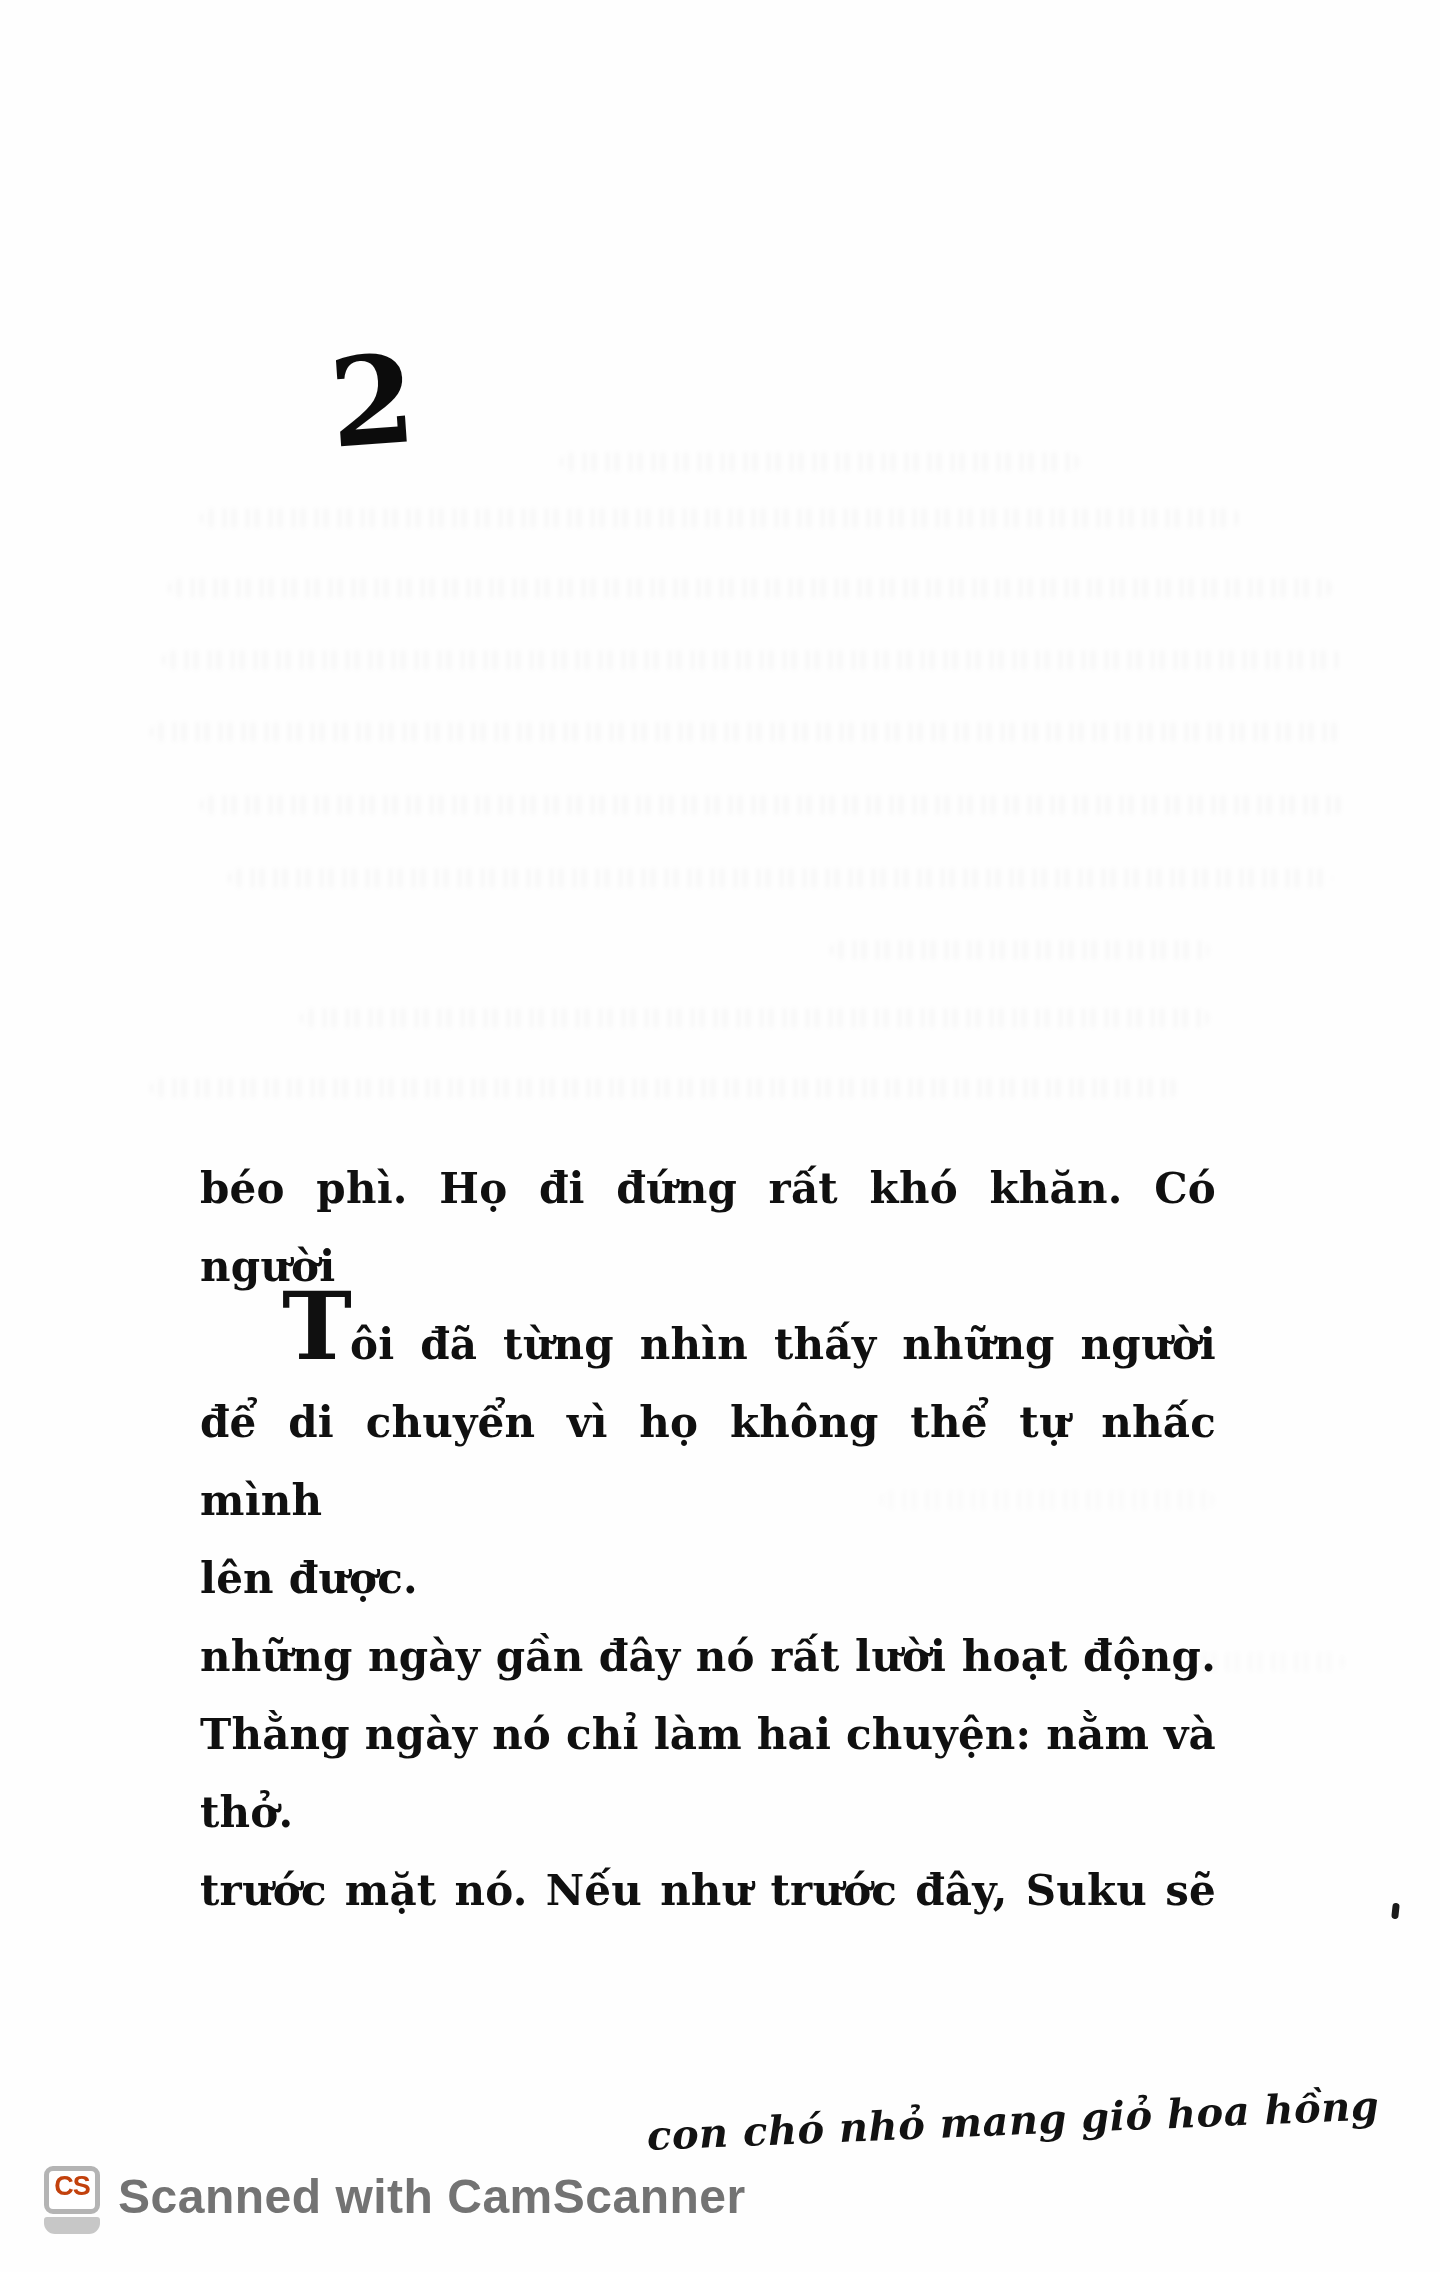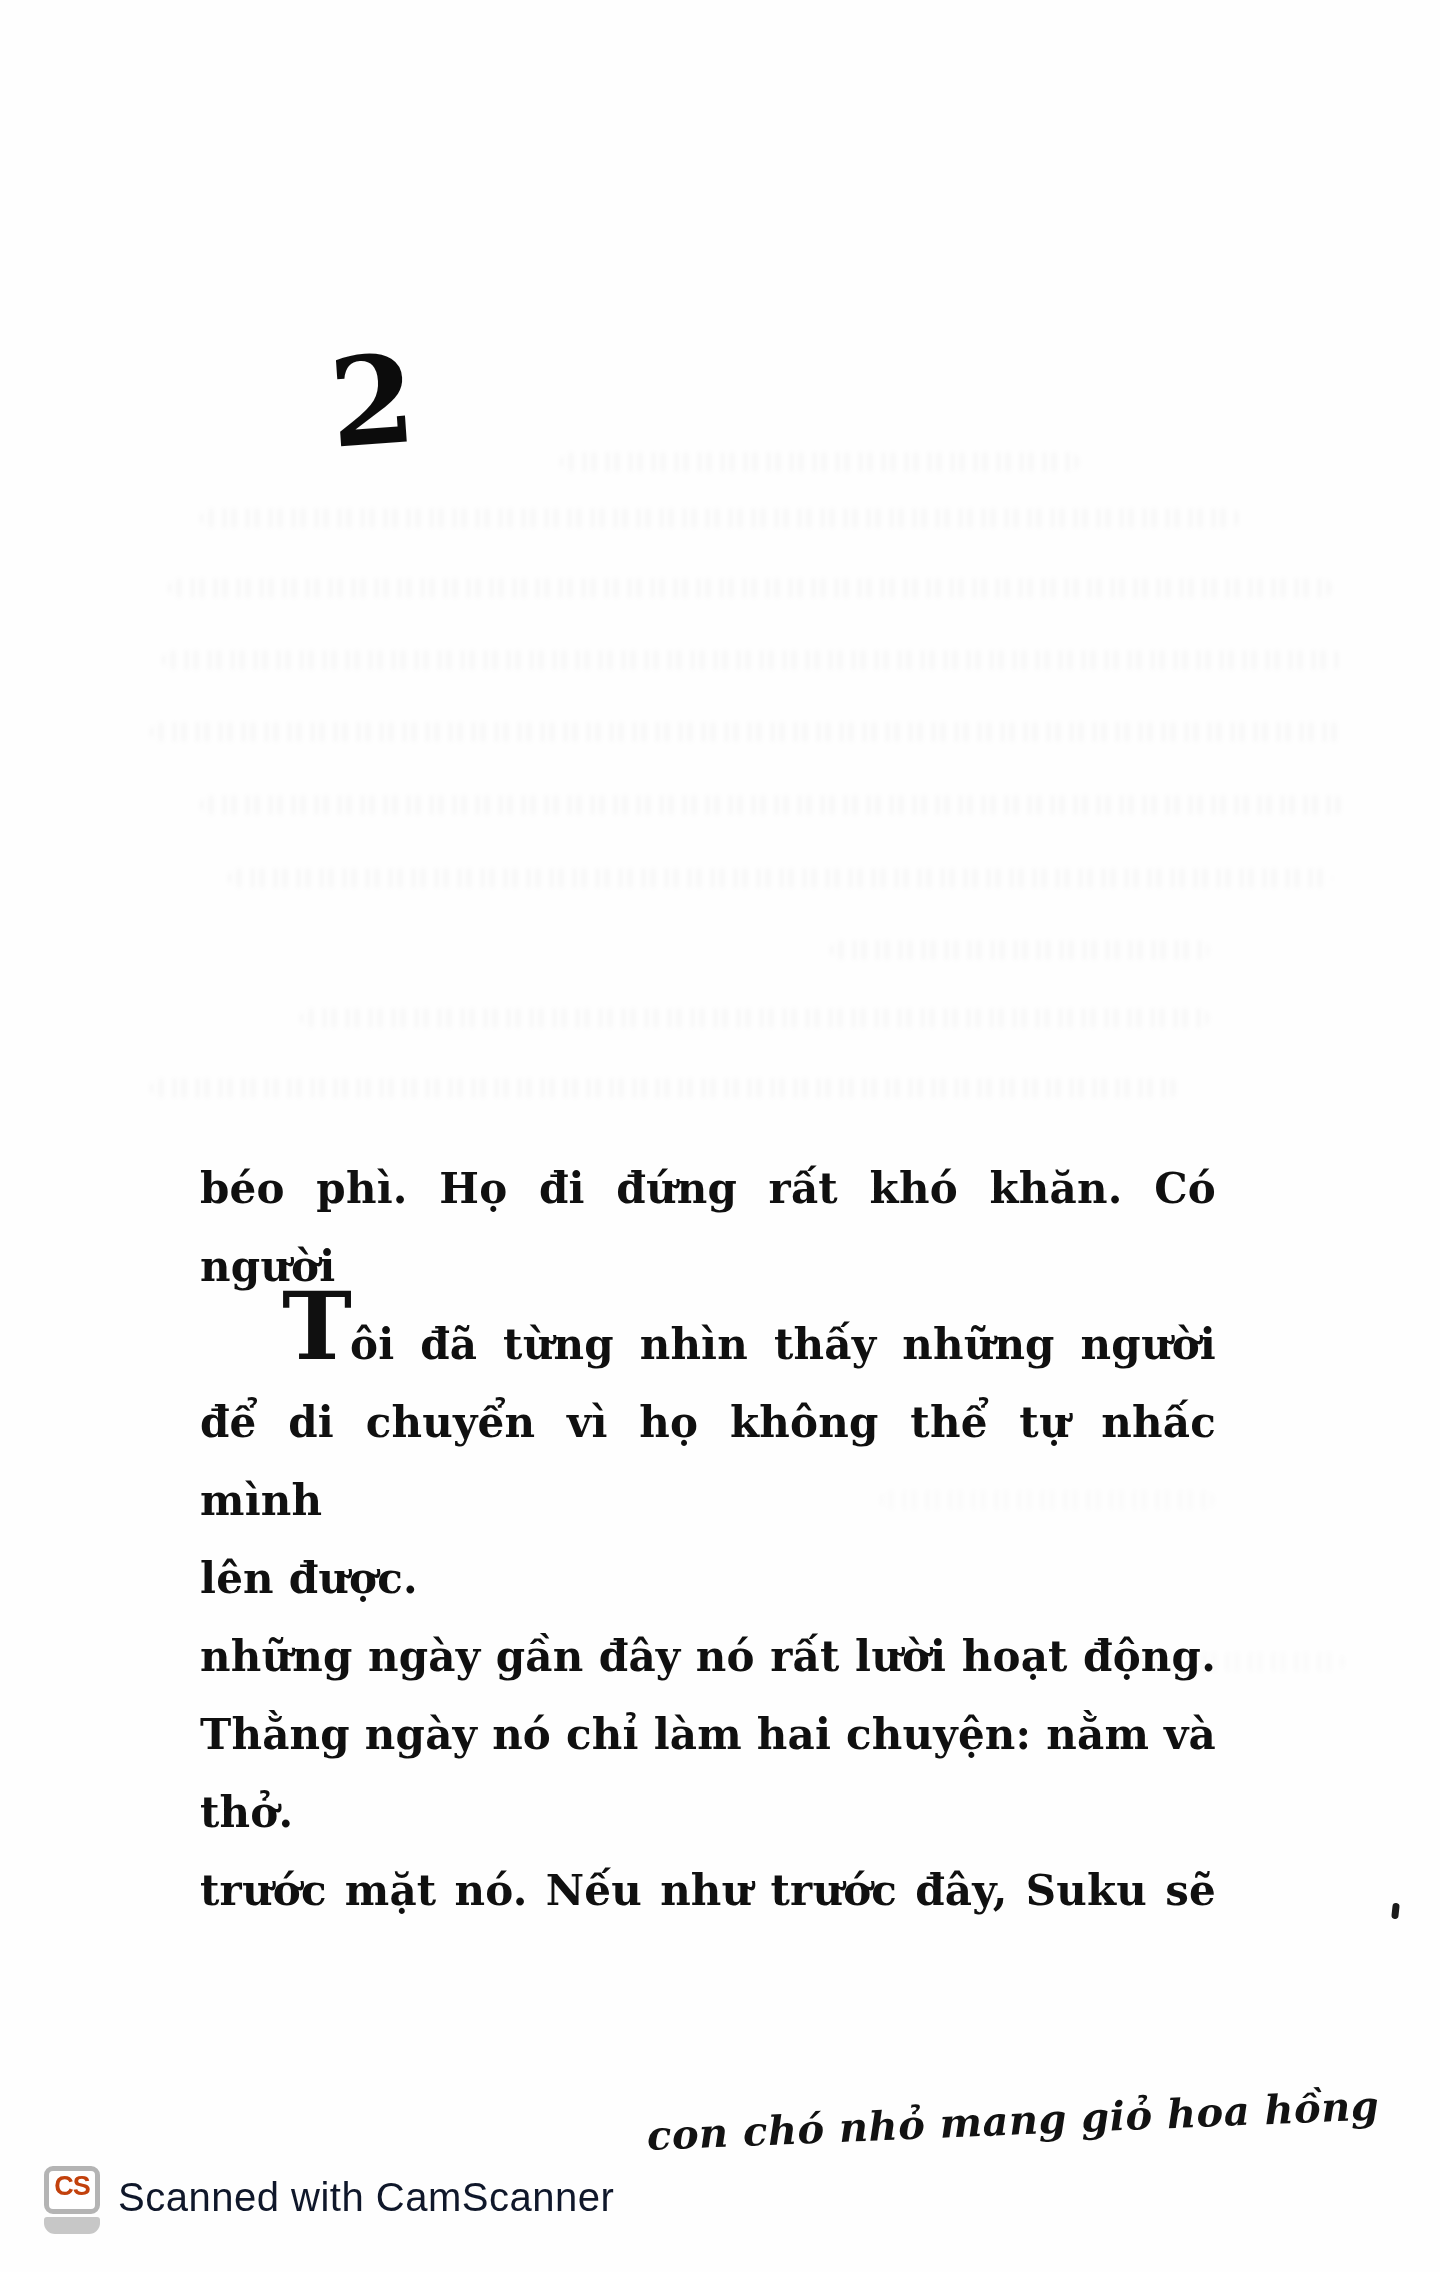--- a/index.html
+++ b/index.html
@@ -122,24 +122,24 @@
     letter-spacing: -1px;
   }
   .cs-badge-bottom {
     width: 56px; height: 17px;
     margin-top: 3px;
     background: #c7c7c7;
     border-radius: 3px 3px 11px 11px;
   }
   .wm-text {
     font-family: "Liberation Sans", sans-serif;
-    font-weight: 400;
-    font-size: 40px;
+    font-weight: 700;
+    font-size: 48px;
     line-height: 62px;
-    color: #0f172a;
+    color: #737373;
     letter-spacing: 0.5px;
   }
 </style>
 </head>
 <body>
 
 <div class="page">
 
   <div class="chapter-number">2</div>
 

